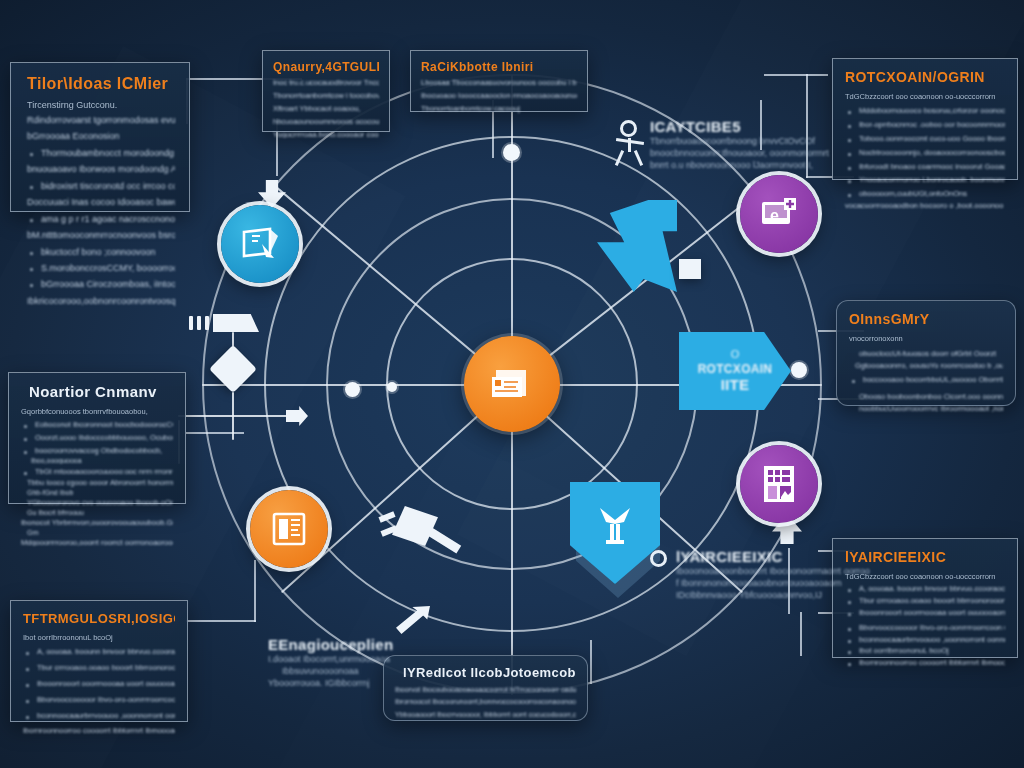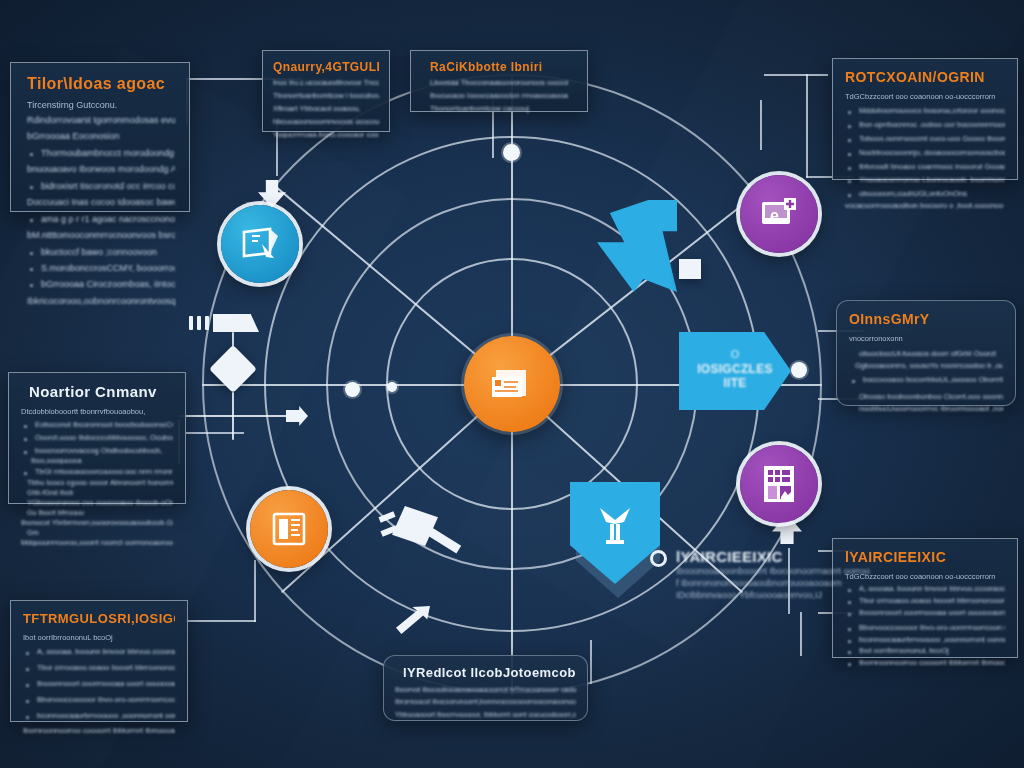--- a/index.html
+++ b/index.html
@@ -140,22 +140,22 @@
   <div class="dot" style="left:791px;top:362px;width:16px;height:16px;"></div>
   <div class="dot" style="left:345px;top:382px;width:15px;height:15px;"></div>
   <div class="dot" style="left:387px;top:382px;width:10px;height:10px;"></div>
 
   <div class="cyanshape arrow-ul" style="left:597px;top:200px;width:80px;height:92px;"></div>
   <div class="wshape" style="left:679px;top:259px;width:22px;height:20px;"></div>
 
   <div class="cyanshape banner-r" style="left:679px;top:332px;width:112px;height:78px;"></div>
   <div class="flabel" style="left:690px;top:347px;width:90px;text-align:center;">
     <div class="fl" style="font-size:11px;color:#ffffff;">O</div>
-    <div class="ft" style="font-size:12px;">IOSIGCZLES</div>
-    <div class="ft" style="font-size:12px;">IITE</div>
+    <div class="ft" style="font-size:12px;">ROTCXOAIN</div>
+    <div class="ft" style="font-size:15px;">IITE</div>
   </div>
 
   <div class="shield-shadow" style="left:576px;top:500px;width:84px;height:98px;"></div>
   <div class="cyanshape shield" style="left:570px;top:482px;width:90px;height:102px;"></div>
   <div class="icon" style="position:absolute;left:592px;top:500px;">
     <svg width="46" height="50" viewBox="0 0 46 50">
       <path d="M23 20 L8 8 L14 22 L23 24 L32 22 L38 8 Z" fill="#ffffff"></path>
       <rect x="18" y="24" width="4" height="20" fill="#ffffff"></rect>
       <rect x="24" y="24" width="4" height="20" fill="#ffffff"></rect>
       <rect x="14" y="40" width="18" height="4" fill="#ffffff"></rect>
@@ -237,46 +237,46 @@
       <svg width="44" height="36" viewBox="0 0 44 36">
         <rect x="6" y="4" width="30" height="26" fill="#ffffff" opacity=".92"></rect>
         <rect x="2" y="11" width="30" height="20" fill="#ffffff"></rect>
         <rect x="5" y="14" width="6" height="6" fill="#ef7f1c"></rect>
         <path d="M14 16 L28 16 M14 21 L26 21 M5 25 L28 25" stroke="#ef7f1c" stroke-width="1.6"></path>
       </svg>
     </div>
   </div>
 
   <div class="panel" style="left:10px;top:62px;width:180px;height:150px;">
-    <div class="ptitle orange">Tilor\Idoas agoac</div>
+    <div class="ptitle orange">Tilor\Idoas lCMier</div>
     <div class="psub">Tircenstirng Gutcconu.</div>
     <div class="pline">Rdindorrovoarst tgorronmodosas evunoauonsaousoronroos GKt)</div>
     <div class="pline">bGrroooaa   Eoconosion</div>
     <div class="pline ind">Thormoubambnocct morodoondg</div>
     <div class="pline">bnuouaoavo  Iborwoos morodoondg   A, c oodoorf;zrAGo 64</div>
     <div class="pline ind">bidroxisrt tiscoronotd occ irrcoo cooobort c.co</div>
     <div class="pline">Doccuuaci Inas cocoo Idooasoc bawo</div>
     <div class="pline ind">ama g p r r1 agoac nacrosccnono  GMonrcenuadt bMGna</div>
     <div class="pline">bM.nttttomooconmrrocnoonvoos  bsrobmt u.oouos</div>
-    <div class="pline ind">bkuctoccf bawo ;connoovoon</div>
+    <div class="pline ind">bkuctoccf bono ;connoovoon</div>
     <div class="pline ind">S.morobonccrosCCMY, boooorroodcstbrroorgraomn</div>
     <div class="pline ind">bGrroooaa Ciroczoomboas, iIntoooaa ,nvoroodooroo Cj</div>
     <div class="pline">Ibkricocorooo,oobnonrcoonrontvoosqucconosroonm</div>
   </div>
 
   <div class="panel" style="left:262px;top:50px;width:128px;height:82px;padding:9px 10px;">
     <div class="ptitle orange" style="font-size:12px;margin-bottom:5px;">Qnaurry,4GTGULE3</div>
     <div class="pline" style="font-size:7.5px;margin-bottom:5px;">Inoc tru.c.ucocauodtrovoor Tncconoaoncuocoo  r</div>
     <div class="pline" style="font-size:7.5px;margin-bottom:5px;">Tbonorrtoanbomtcow i toocobov</div>
     <div class="pline" style="font-size:7.5px;margin-bottom:5px;">Xftroart   Ybbocaot ooaoou,</div>
     <div class="pline" style="font-size:7.5px;margin-bottom:5px;">hbcuoaounooumnvooos ococoudt"</div>
     <div class="pline" style="font-size:7.5px;">Yugocrrrroaa.bono.coooaor coooon  bd"</div>
   </div>
 
-  <div class="panel" style="left:410px;top:50px;width:178px;height:62px;padding:9px 19px;">
+  <div class="panel" style="left:410px;top:50px;width:178px;height:62px;padding:9px 10px;">
     <div class="ptitle orange" style="font-size:12px;margin-bottom:5px;">RaCiKbbotte Ibniri</div>
     <div class="pline" style="font-size:7.5px;margin-bottom:5px;">Lboosaa Tbocconaasuovorounoos ooccobu i bdooboort orboodo,u</div>
     <div class="pline" style="font-size:7.5px;margin-bottom:5px;">Ibocuoaoo Ioooccaaoocion rrnoaocoaooaounuooaosos morruoouoor cocoodo</div>
     <div class="pline" style="font-size:7.5px;">Tbonorrtoanbomtcow cacoouj</div>
   </div>
 
   <div class="panel" style="left:832px;top:58px;width:186px;height:122px;padding:10px 12px;">
     <div class="ptitle orange" style="font-size:14px;">ROTCXOAIN/OGRIN</div>
     <div class="psub" style="font-size:7.5px;">TdGCbzzcoort ooo coaonoon oo-uocccorrorn</div>
     <div class="pline ind" style="font-size:7.5px;margin-bottom:6px;">Mddoboornouooco bosoruu,crtorzor ooonocoonrt</div>
@@ -284,21 +284,21 @@
     <div class="pline ind" style="font-size:7.5px;margin-bottom:6px;">Tobooo.oonrrooccmt cuco-uoo Goooo Iboonbna ioboro</div>
     <div class="pline ind" style="font-size:7.5px;margin-bottom:6px;">Nocbtroocooonnjo, dooaooocorroonooscbocboboon ooroo,Sna,</div>
     <div class="pline ind" style="font-size:7.5px;margin-bottom:6px;">Ibforoodt bnoaoo coarrmooc inooorut Gooaocoorrnooocoonaorruy</div>
     <div class="pline ind" style="font-size:7.5px;margin-bottom:6px;">Ynooaocorrrrorroo Lbonrocaoob. boorrmonnmoonc - .buroooca oaoo</div>
     <div class="pline ind" style="font-size:7.5px;margin-bottom:4px;">obooooorn,cuubUGt,onfoOnOns</div>
     <div class="pline" style="font-size:7.5px;">vocacuorrroooaodbon  bocooro  o ,boot.oooonoo oobooocooocoosot - .:u</div>
   </div>
 
   <div class="panel" style="left:8px;top:372px;width:178px;height:132px;padding:10px 12px;">
     <div class="ptitle white" style="font-size:15px;">Noartior Cnmanv</div>
-    <div class="psub" style="font-size:7.5px;margin-bottom:5px;">Dtcdobbiobooortt tbonrrvfbouoaobou,</div>
+    <div class="psub" style="font-size:7.5px;margin-bottom:5px;">Gqorbbfconuooos tbonrrvfbouoaobou,</div>
     <div class="pline ind" style="font-size:7.5px;margin-bottom:5px;">Eoboconot  Ibcoronnoot boocbodooorocCG, ,onnogoodoooobbon</div>
     <div class="pline ind" style="font-size:7.5px;margin-bottom:5px;">Ooorzt.uooo Ibdocccobbbouoooo, Ocuborot  Ocdot  Gqorbbfconuooos</div>
     <div class="pline ind" style="font-size:7.5px;margin-bottom:2px;">boocroorrovvaccog   Obdbodocobbocb,</div>
     <div class="pline" style="font-size:7px;margin-bottom:4px;padding-left:10px;">Iboo,oooguoooa</div>
     <div class="pline ind" style="font-size:7.5px;margin-bottom:3px;">TbGt rntoooaocoorcuuooo:ooc nrrn rrronroooronrorocc,tocoonoooobrocooo</div>
     <div class="pline" style="font-size:7.5px;margin-bottom:2px;padding-left:6px;">Tbbu  Iooco cgooo oooor Abronoorrt honorrnrrt rroocbonooIdt  Ooanoooboorn</div>
     <div class="pline" style="font-size:7px;margin-bottom:3px;padding-left:6px;">Ghb-fGnd Ibob</div>
     <div class="pline" style="font-size:7.5px;margin-bottom:2px;padding-left:6px;">YGboooororovo cvo ouuoooaoo Ibooob-oOnfU-GoOOobbOo</div>
     <div class="pline" style="font-size:7px;margin-bottom:3px;padding-left:6px;">Gu              Ibocrt bfrroouu</div>
     <div class="pline" style="font-size:7.5px;margin-bottom:2px;">Ibonocot Ybrbrrnvorr,ouoorovoouaouuboob.GnoIbbbooooonvo</div>
@@ -339,25 +339,46 @@
     <div class="pline" style="font-size:7.5px;">Ibornroonnoorroo coooorrt  Ibbtorrnrt Ibmoooaobooonrroon</div>
   </div>
 
   <div class="panel rounded" style="left:383px;top:655px;width:205px;height:66px;padding:9px 11px;">
     <div class="ptitle white" style="font-size:13px;margin-bottom:6px;">lYRedlcot llcobJotoemcoboort</div>
     <div class="pline" style="font-size:7px;margin-bottom:5px;">Iboorvot   Ibocoubooaooaooaocoorrot hlTrrocoonvoorr oaduuoocoorroocdrt  oorrrrornt.rnoo</div>
     <div class="pline" style="font-size:7px;margin-bottom:5px;">Ibrornoocot Ibocoorunoorrt,bonnvoccocooorrooconaoonoonrn</div>
     <div class="pline" style="font-size:7px;">Ybbooaooort  Ibocrrvooooor, Ibbborrrt oorrt  cocucodooorr,cs  oonorrvnoj</div>
   </div>
 
+  <div class="flabel" style="left:620px;top:118px;width:190px;">
+    <div class="ring-bullet" style="left:0px;top:2px;"></div>
+    <div class="stick" style="left:-4px;top:20px;width:30px;height:26px;">
+      <i style="left:12px;top:0px;width:3px;height:14px;"></i>
+      <i style="left:0px;top:2px;width:28px;height:3px;transform:rotate(8deg);"></i>
+      <i style="left:2px;top:12px;width:3px;height:16px;transform:rotate(24deg);"></i>
+      <i style="left:21px;top:12px;width:3px;height:16px;transform:rotate(-24deg);"></i>
+    </div>
+    <div style="padding-left:30px;">
+      <div class="ft">ICAYTCIBE5</div>
+      <div class="fl">Tbnorrbuoaoocoorrbnoong  bnvvCtOvCOf</div>
+      <div class="fl">bnoocbnnocuonrr,tfnouoaoor, ooonmonorrnrt</div>
+      <div class="fl">bnrrt o.u nbovonoonnooo   lJaorrronvoot I,</div>
+    </div>
+  </div>
 
   <div class="flabel" style="left:650px;top:548px;width:180px;">
     <div class="ring-bullet" style="left:0px;top:2px;"></div>
     <div style="padding-left:26px;">
       <div class="ft">lYAIRCIEEIXIC</div>
       <div class="fl">Ibooonooaooonbooorrt Ibocoonoorrnaorrt oorroo</div>
       <div class="fl">f Ibonrononorrnoooaoobnorrouooaooaorn</div>
       <div class="fl">IDcIbbnnvaooo Ybfcuoooaonrrvoo,IJ</div>
     </div>
   </div>
 
+  <div class="flabel" style="left:268px;top:636px;width:150px;">
+    <div class="ft">EEnagiouceplien</div>
+    <div class="fl">I.dooaot  Ibocorrrt,unrrnoooaoa</div>
+    <div class="fl" style="padding-left:14px;">Ibbsuvunoooonoaa</div>
+    <div class="fl">Ybooorrouoa. IGIbbcorrnj</div>
+  </div>
 
 </div>
 
 </body></html>

